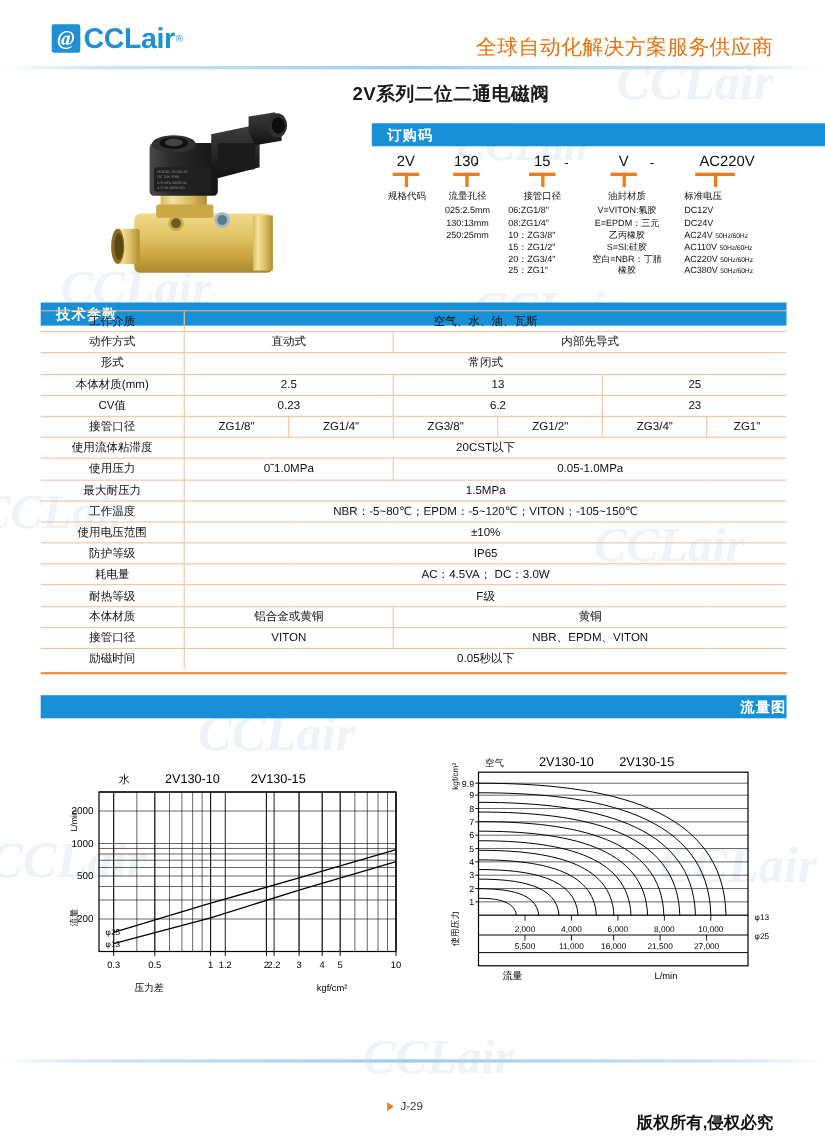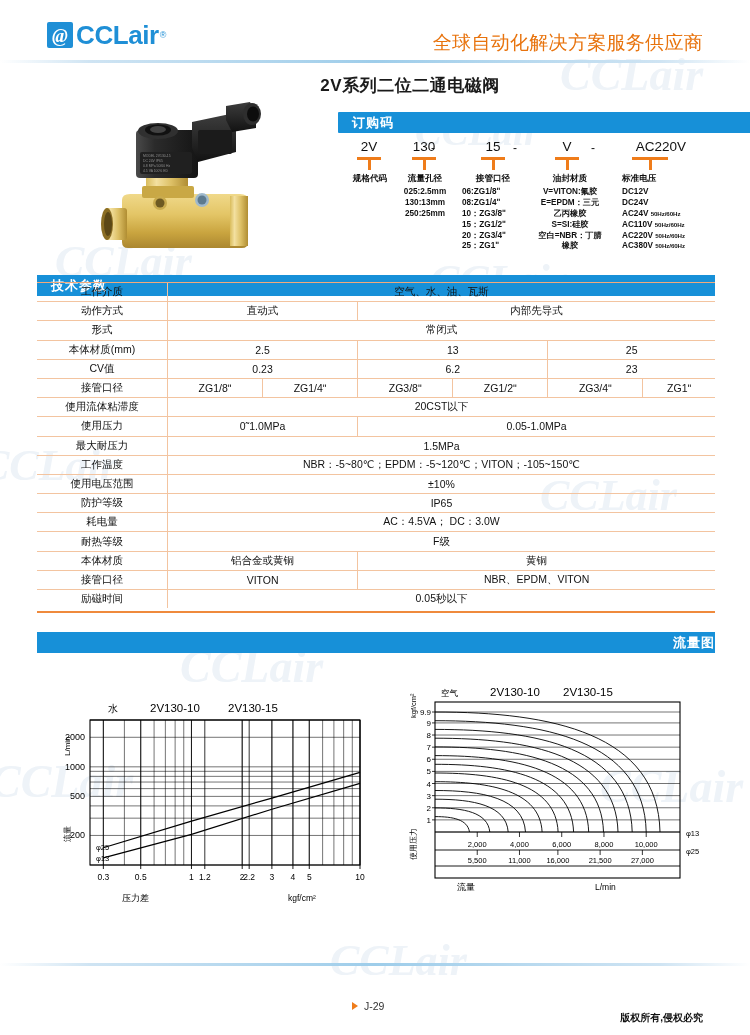--- a/index.html
+++ b/index.html
@@ -71,21 +71,21 @@
   
   .order-box{position:absolute;left:338px;top:135px;width:400px;height:115px;z-index:3;}
   .code-seg{
     position:absolute;text-align:center;font-size:13.5px;font-weight:normal;
     color:#111;white-space:nowrap;
   }
   .dash{position:absolute;font-size:12px;color:#111;}
   .tick{position:absolute;background:#ef7c1a;}
   .tick-h{height:2.5px;}
   .tick-v{width:2.5px;}
-  .col{position:absolute;text-align:center;font-size:8.2px;line-height:1.32;color:#111;font-weight:bold;}
+  .col{position:absolute;text-align:center;font-size:8.2px;line-height:1.32;color:#111;}
   .col .ttl{font-size:8.6px;display:block;margin-bottom:3px;white-space:nowrap;}
   .col .sm{font-size:6.2px;letter-spacing:-0.1px;}
   .col .ln{white-space:nowrap;}
   .col.lft{text-align:left;}
 
   
   .spec{
     position:absolute;left:37px;top:283px;width:678px;z-index:3;
     border-collapse:collapse;font-size:10.5px;
   }
@@ -113,21 +113,21 @@
   }
   .pagenum{
     position:absolute;left:352px;top:1000px;font-size:10.5px;color:#333;z-index:3;
     display:flex;align-items:center;gap:6px;
   }
   .tri{
     width:0;height:0;border-left:6px solid #ef7c1a;
     border-top:4px solid transparent;border-bottom:4px solid transparent;
   }
   .copyright{
-    position:absolute;right:47px;top:1011px;font-size:10px;font-weight:bold;
+    position:absolute;right:47px;top:1011px;font-size:15px;font-weight:bold;
     color:#111;z-index:3;
   }
 </style>
 </head>
 <body>
 
 <div class="page">
 
   <div class="wm" style="left:560px;top:48px;font-size:46px;">CCLair</div>
   <div class="wm" style="left:415px;top:108px;font-size:40px;">CCLair</div>

